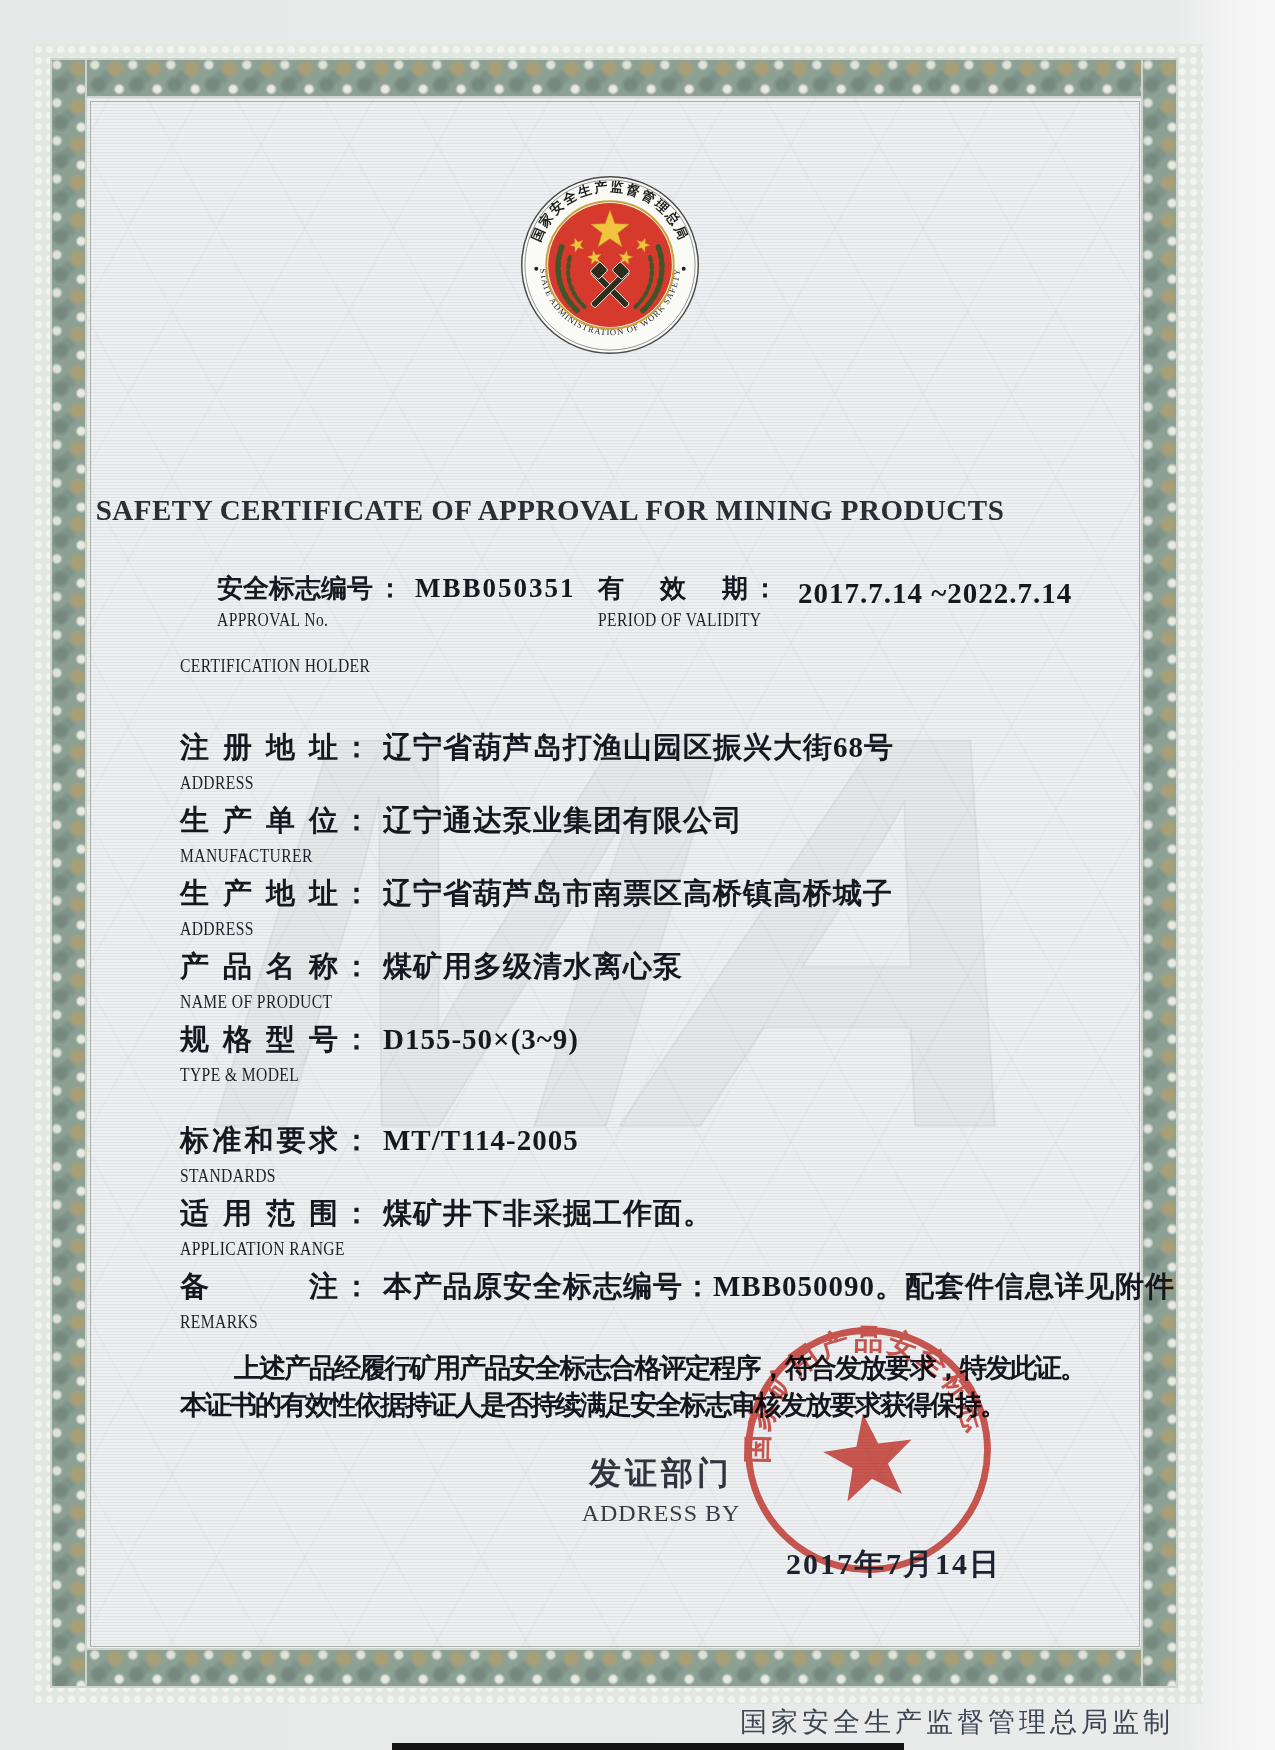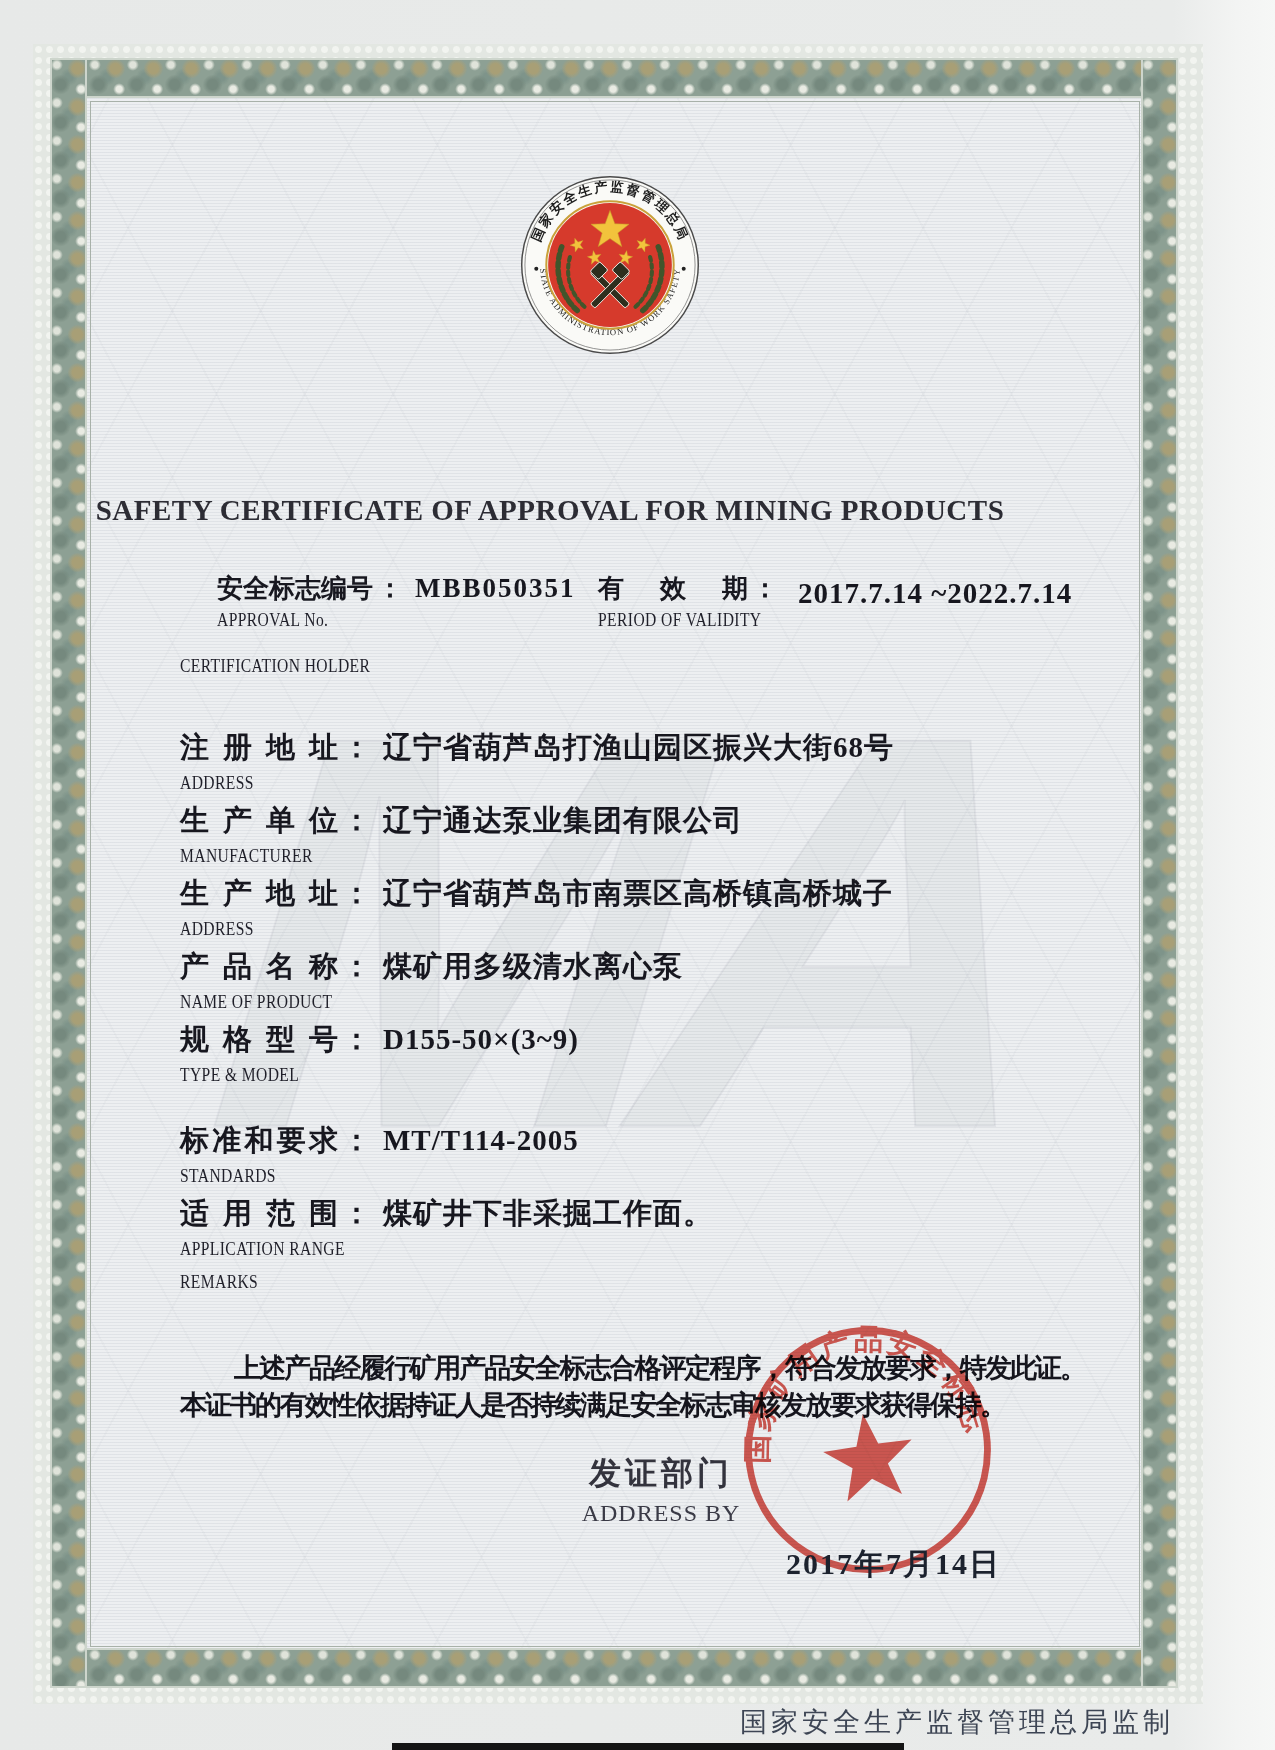--- a/index.html
+++ b/index.html
@@ -168,20 +168,21 @@
     </div>
     <div class="frow gap">
       <div class="main"><span class="lbl">标准和要求</span><span class="colon">：</span><span class="val">MT/T114-2005</span></div>
       <div class="enline">STANDARDS</div>
     </div>
     <div class="frow">
       <div class="main"><span class="lbl">适 用 范 围</span><span class="colon">：</span><span class="val">煤矿井下非采掘工作面。</span></div>
       <div class="enline">APPLICATION RANGE</div>
     </div>
     <div class="frow">
+      <div class="main"><span class="lbl">备 注</span><span class="colon">：</span><span class="val">本产品原安全标志编号：MBB050090。配套件信息详见附件</span></div>
       <div class="enline">REMARKS</div>
     </div>
   </div>
 
   <div class="statement">上述产品经履行矿用产品安全标志合格评定程序，符合发放要求，特发此证。本证书的有效性依据持证人是否持续满足安全标志审核发放要求获得保持。</div>
 
   <div class="issued">
     <div class="cn">发证部门</div>
     <div class="en">ADDRESS BY</div>
   </div>

